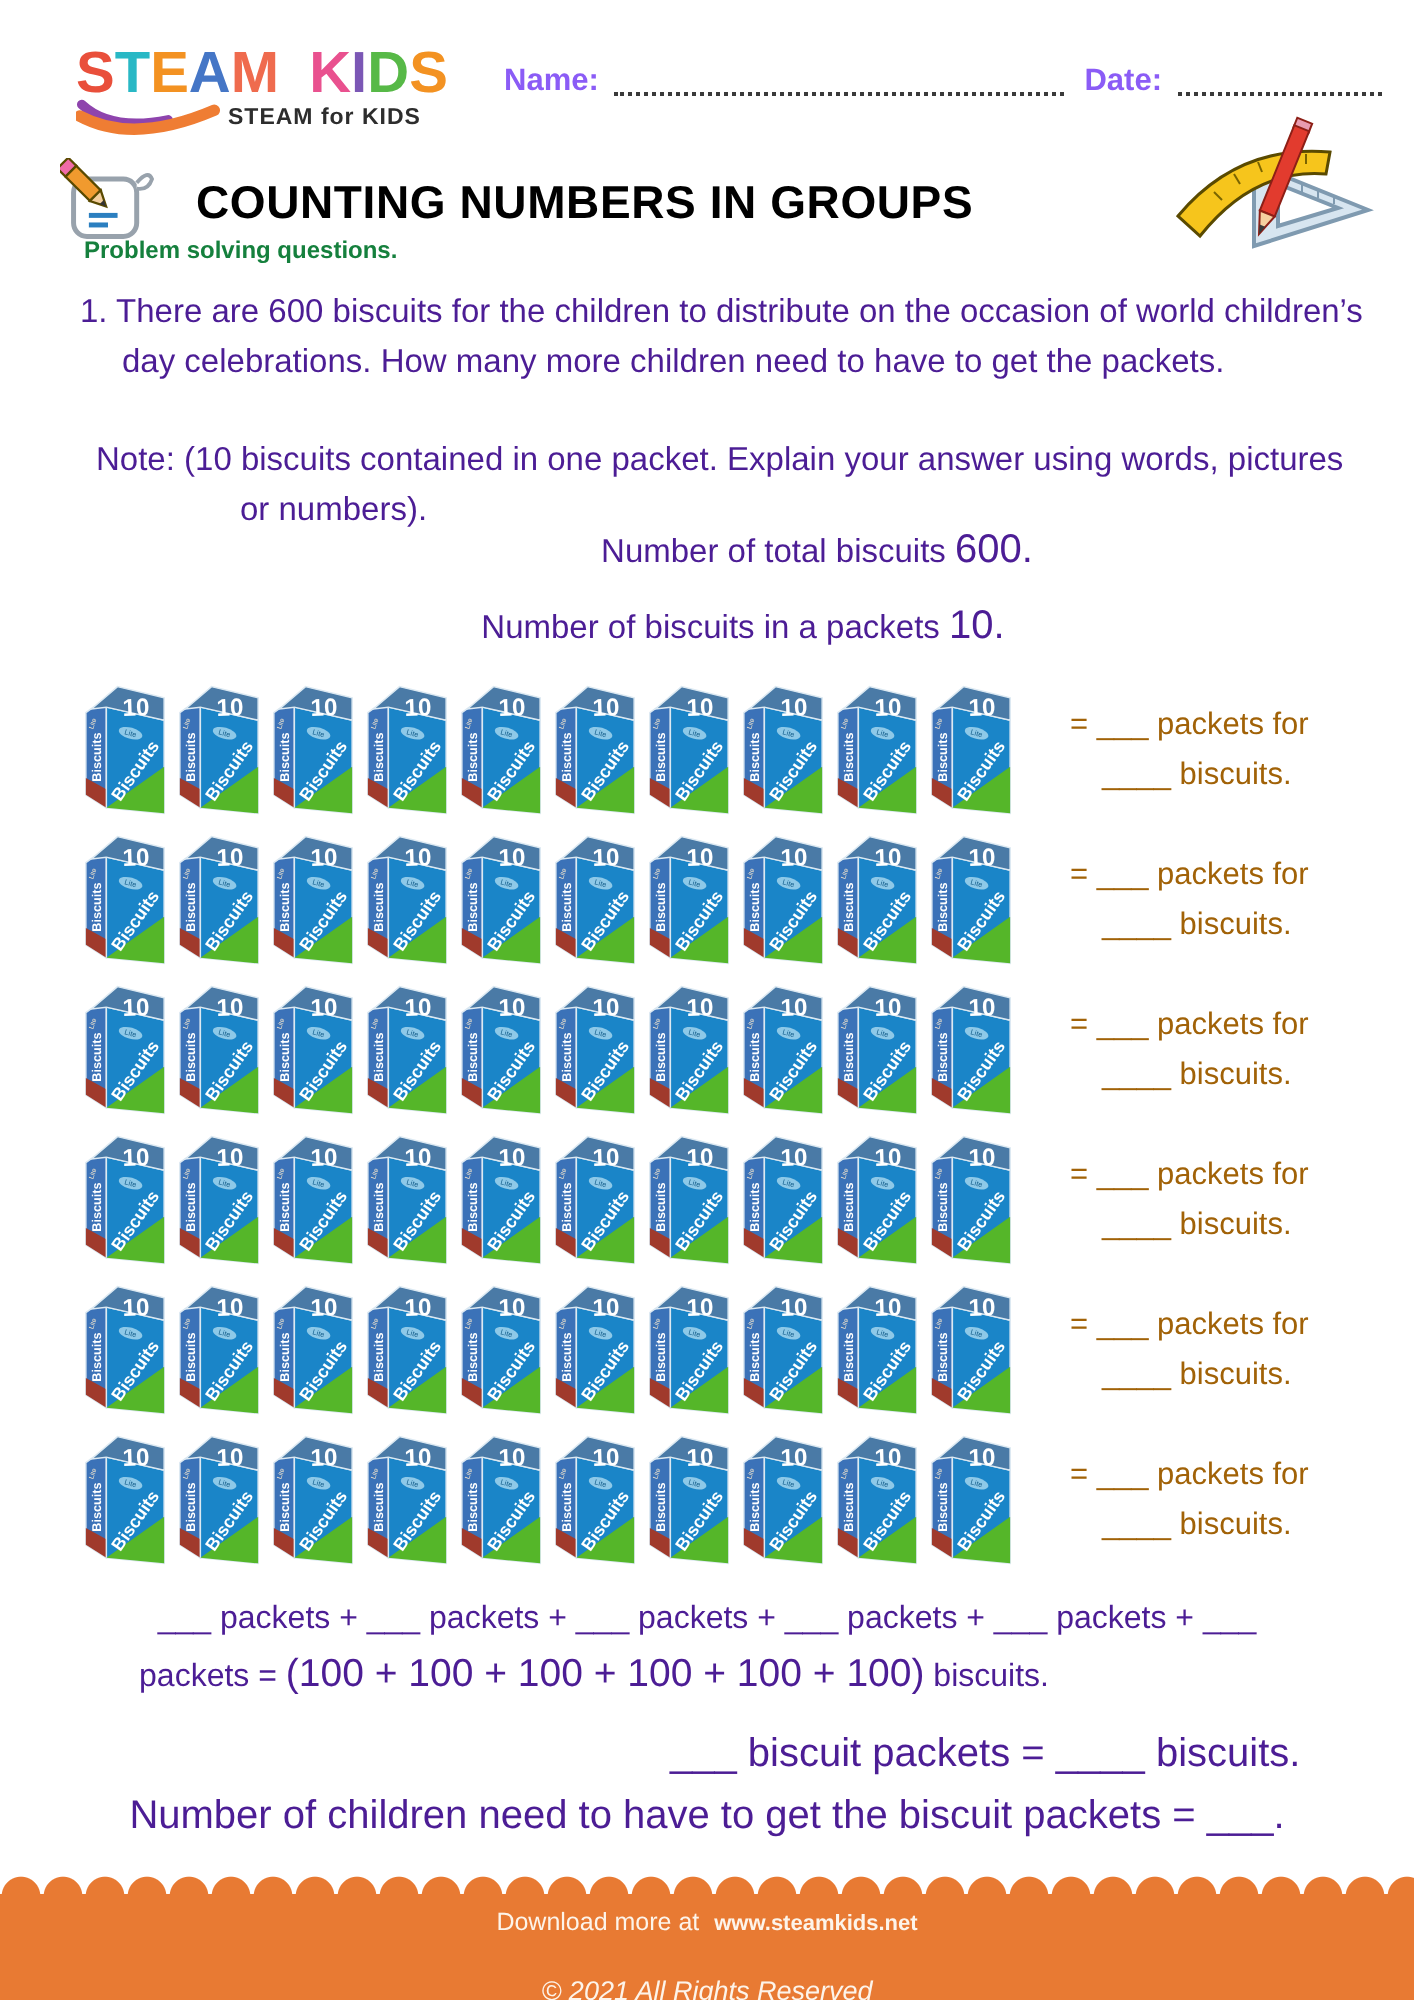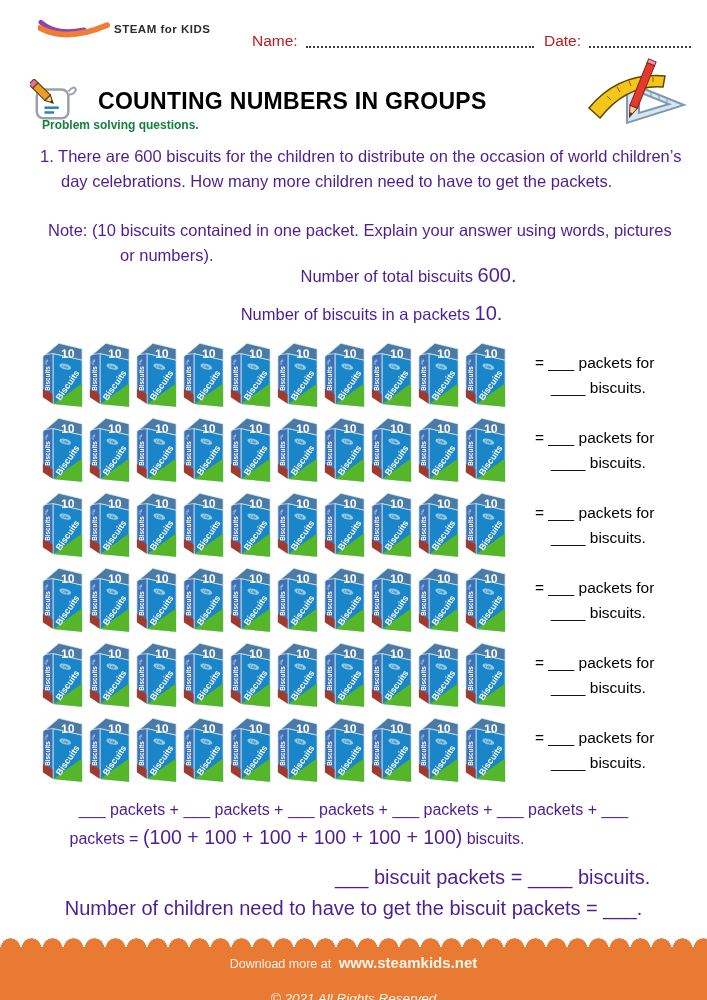--- a/index.html
+++ b/index.html
@@ -8,21 +8,21 @@
 
   
   .logo{position:absolute;left:38px;top:22px;width:210px;}
   .logo-words{font-weight:800;font-size:29px;letter-spacing:0px;line-height:30px;white-space:nowrap;}
   .logo-words .w2{margin-left:7px;}
   .logo-sub{display:flex;align-items:center;margin-top:-3px;}
   .logo-sub svg{flex:0 0 auto;}
   .tagline{font-size:11.5px;font-weight:700;color:#2d2d2d;letter-spacing:.5px;margin-left:4px;}
 
   .namedate{position:absolute;left:252px;top:31px;right:16px;display:flex;align-items:flex-end;
-            font-size:15.5px;color:#b91c1c;font-weight:400;}
+            font-size:15.5px;color:#8b5cf6;font-weight:700;}
   .fill-line{border-bottom:2px dotted #3a3a3a;height:15px;}
   .nline{flex:1;margin:0 10px 2px 8px;}
   .dline{width:102px;margin:0 0 2px 8px;}
 
   
   .titlebar{position:absolute;left:30px;top:79px;display:flex;align-items:center;}
   .titlebar h1{margin:0 0 0 20px;font-size:23px;font-weight:800;letter-spacing:.3px;}
   .corner-art{position:absolute;left:585px;top:56px;}
 
   
@@ -34,37 +34,37 @@
         padding-left:76px;text-indent:-72px;box-sizing:border-box;}
   .totals1{position:absolute;top:264px;left:55px;width:100%;text-align:center;font-size:16.5px;}
   .totals2{position:absolute;top:302px;left:18px;width:100%;text-align:center;font-size:16.5px;}
   .big-num{font-size:20px;}
 
   
   #rows{position:absolute;top:341px;left:0;right:0;}
   .prow{position:relative;height:75px;}
   .packets{display:flex;gap:6px;margin-left:42px;}
   .pkt{width:41px;height:68px;display:block;}
-  .rowtext{position:absolute;left:535px;top:9px;font-size:15.5px;line-height:25px;color:#000000;}
+  .rowtext{position:absolute;left:535px;top:9px;font-size:15.5px;line-height:25px;color:#a16207;}
   .rowtext .l2{margin-left:16px;}
 
   
   .eq1{position:absolute;top:801px;left:0;width:100%;text-align:center;font-size:16px;}
   .eq2{position:absolute;top:826px;left:0;width:100%;text-align:center;font-size:16px;padding-right:113px;box-sizing:border-box;}
   .eq2 .bigpart{font-size:19.5px;}
   .eq3{position:absolute;top:866px;left:335px;font-size:20px;}
   .eq4{position:absolute;top:897px;left:0;width:100%;text-align:center;font-size:20px;}
 
   
   .footer{position:absolute;left:0;right:0;bottom:0;height:53px;background:#e87a33;color:#fdf4ea;text-align:center;}
   .scallops{position:absolute;left:0;right:0;bottom:52px;height:10px;
             background:radial-gradient(circle at 10.5px 10px, #e87a33 9.4px, rgba(232,122,51,0) 9.9px);
             background-size:21px 10px;background-repeat:repeat-x;}
   .f1{margin-top:7px;font-size:12.5px;}
-  .f1 b{font-size:15px;margin-left:4px;}
+  .f1 b{font-size:11px;margin-left:4px;}
   .f2{font-size:13.5px;font-style:italic;margin-top:20px;}
 </style>
 </head>
 <body>
 
 <div class="page">
 
   <svg width="0" height="0" style="position:absolute" aria-hidden="true">
     <defs>
       <symbol id="pkt" viewBox="0 0 44 72">
@@ -79,20 +79,24 @@
         <g transform="translate(25,27) rotate(16)">
           <ellipse rx="6.5" ry="3" fill="#8ec9e8"></ellipse>
           <text text-anchor="middle" dy="1.4" font-size="4" fill="#17608d" font-family="Liberation Sans, sans-serif">Lite</text>
         </g>
         <text transform="translate(19.5,64) rotate(-55)" font-size="9.5" font-weight="bold" fill="#ffffff" font-family="Liberation Sans, sans-serif">Biscuits</text>
       </symbol>
     </defs>
   </svg>
 
   <div class="logo">
+    <div class="logo-words">
+      <span class="w1"><span style="color:#e94f3b">S</span><span style="color:#29b8c5">T</span><span style="color:#f39222">E</span><span style="color:#4576c6">A</span><span style="color:#ef6b4e">M</span></span>
+      <span class="w2"><span style="color:#e9518f">K</span><span style="color:#7b57b5">I</span><span style="color:#57b947">D</span><span style="color:#f39222">S</span></span>
+    </div>
     <div class="logo-sub">
       <svg width="72" height="20" viewBox="0 0 75 20">
         <path d="M3,3 Q18,17 48,11" stroke="#8e44ad" stroke-width="5" fill="none" stroke-linecap="round"></path>
         <path d="M2,9 Q30,24 72,6" stroke="#ef7d33" stroke-width="6" fill="none" stroke-linecap="round"></path>
       </svg>
       <span class="tagline">STEAM for KIDS</span>
     </div>
   </div>
 
   <div class="namedate">

